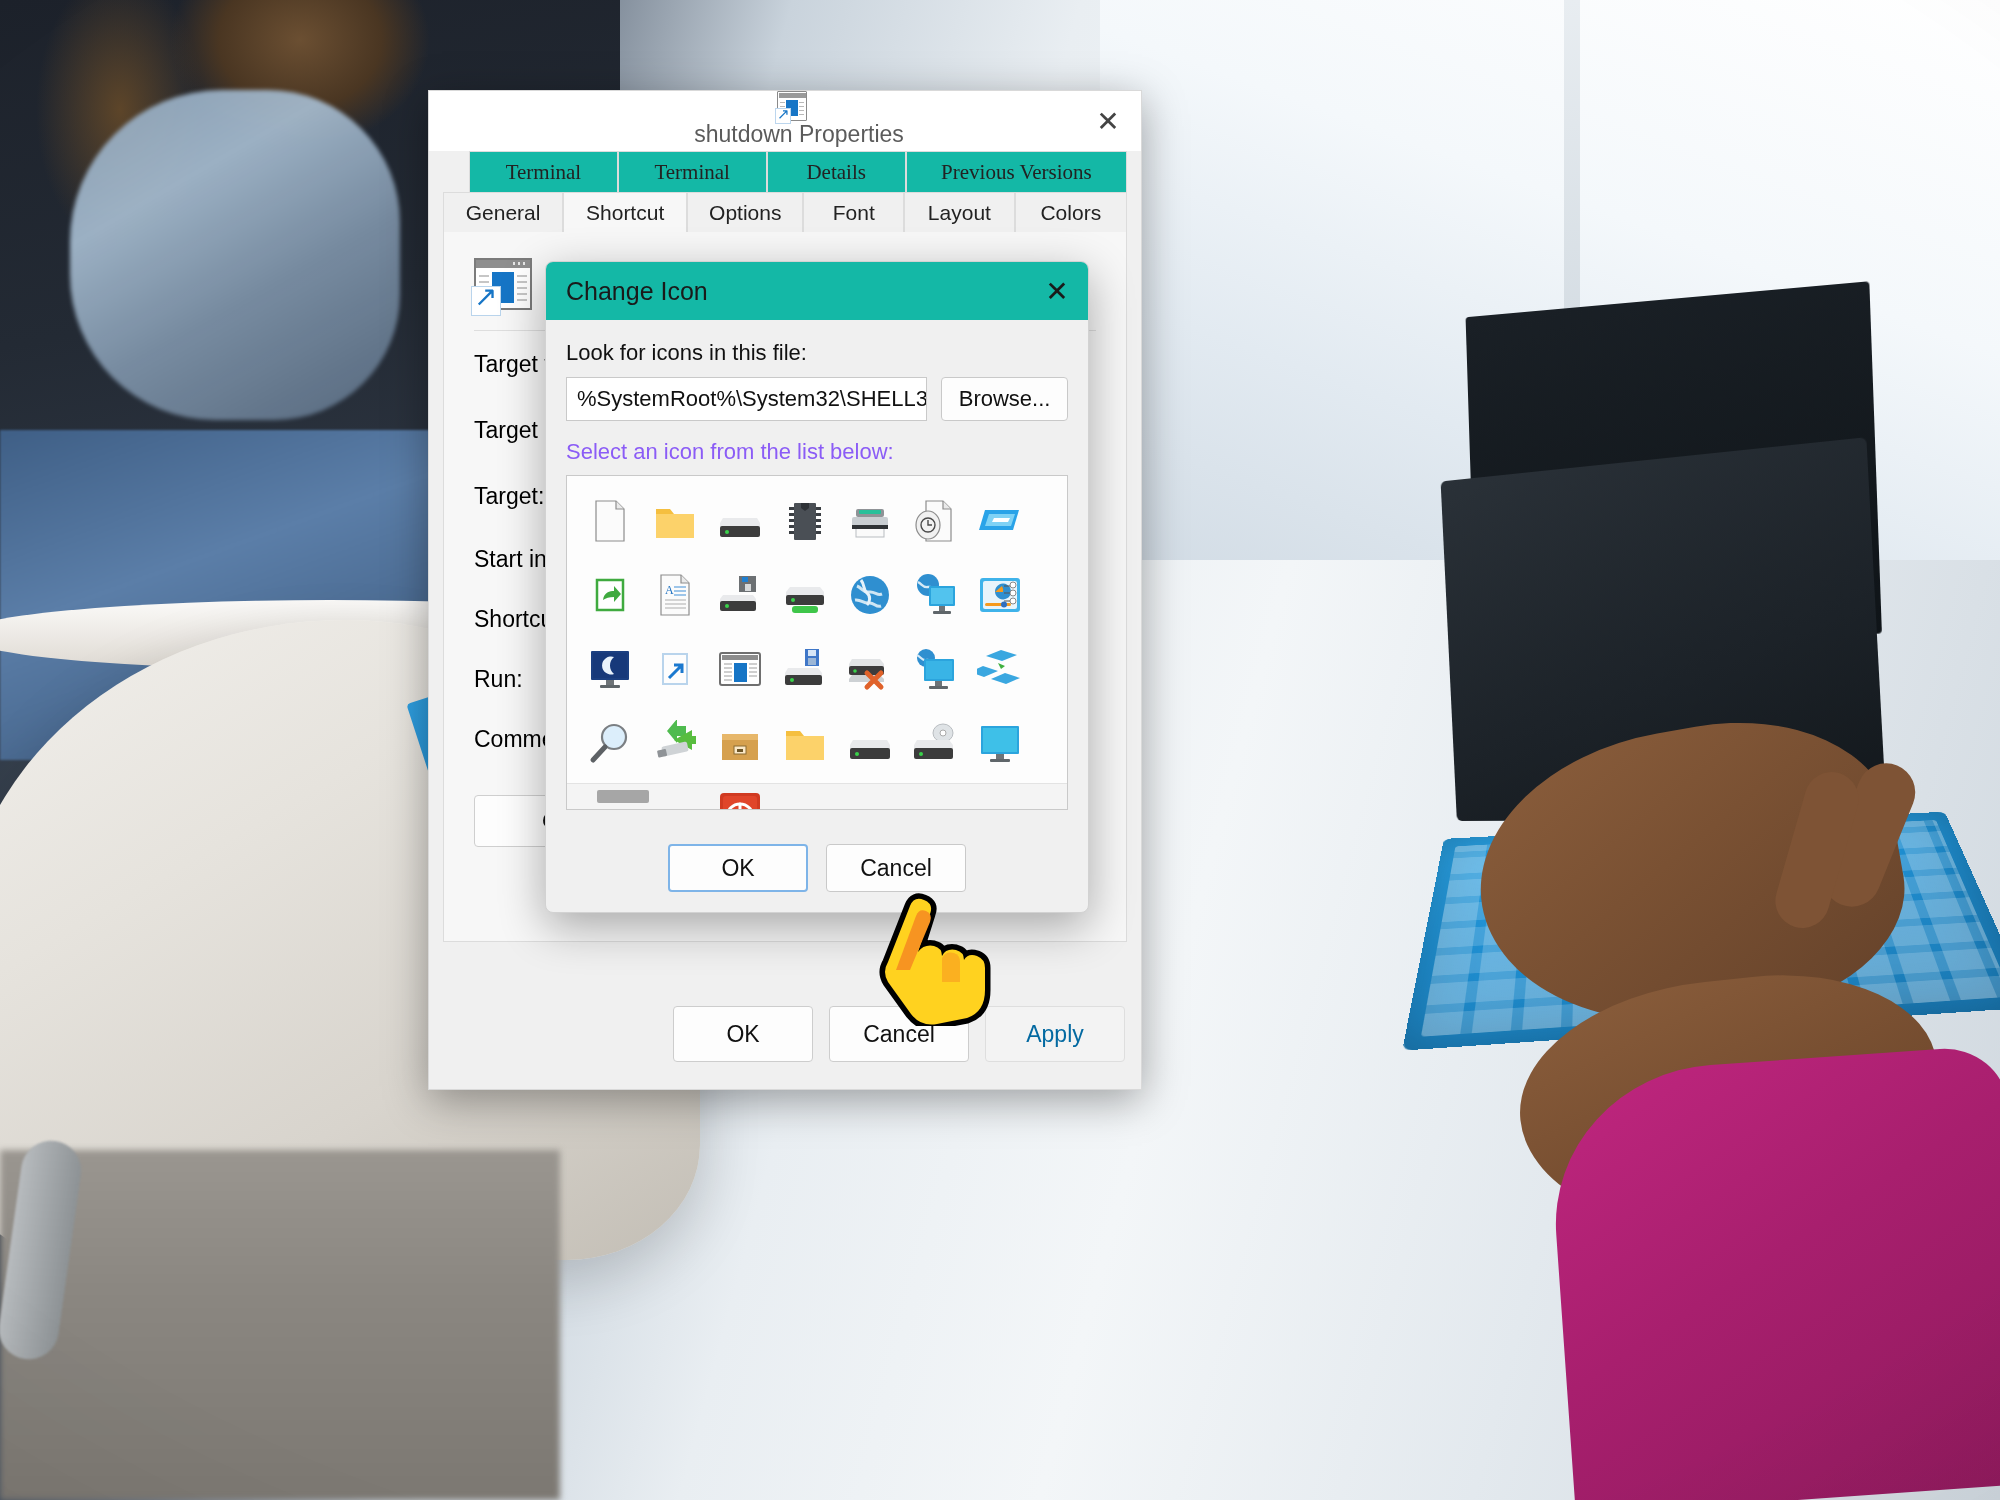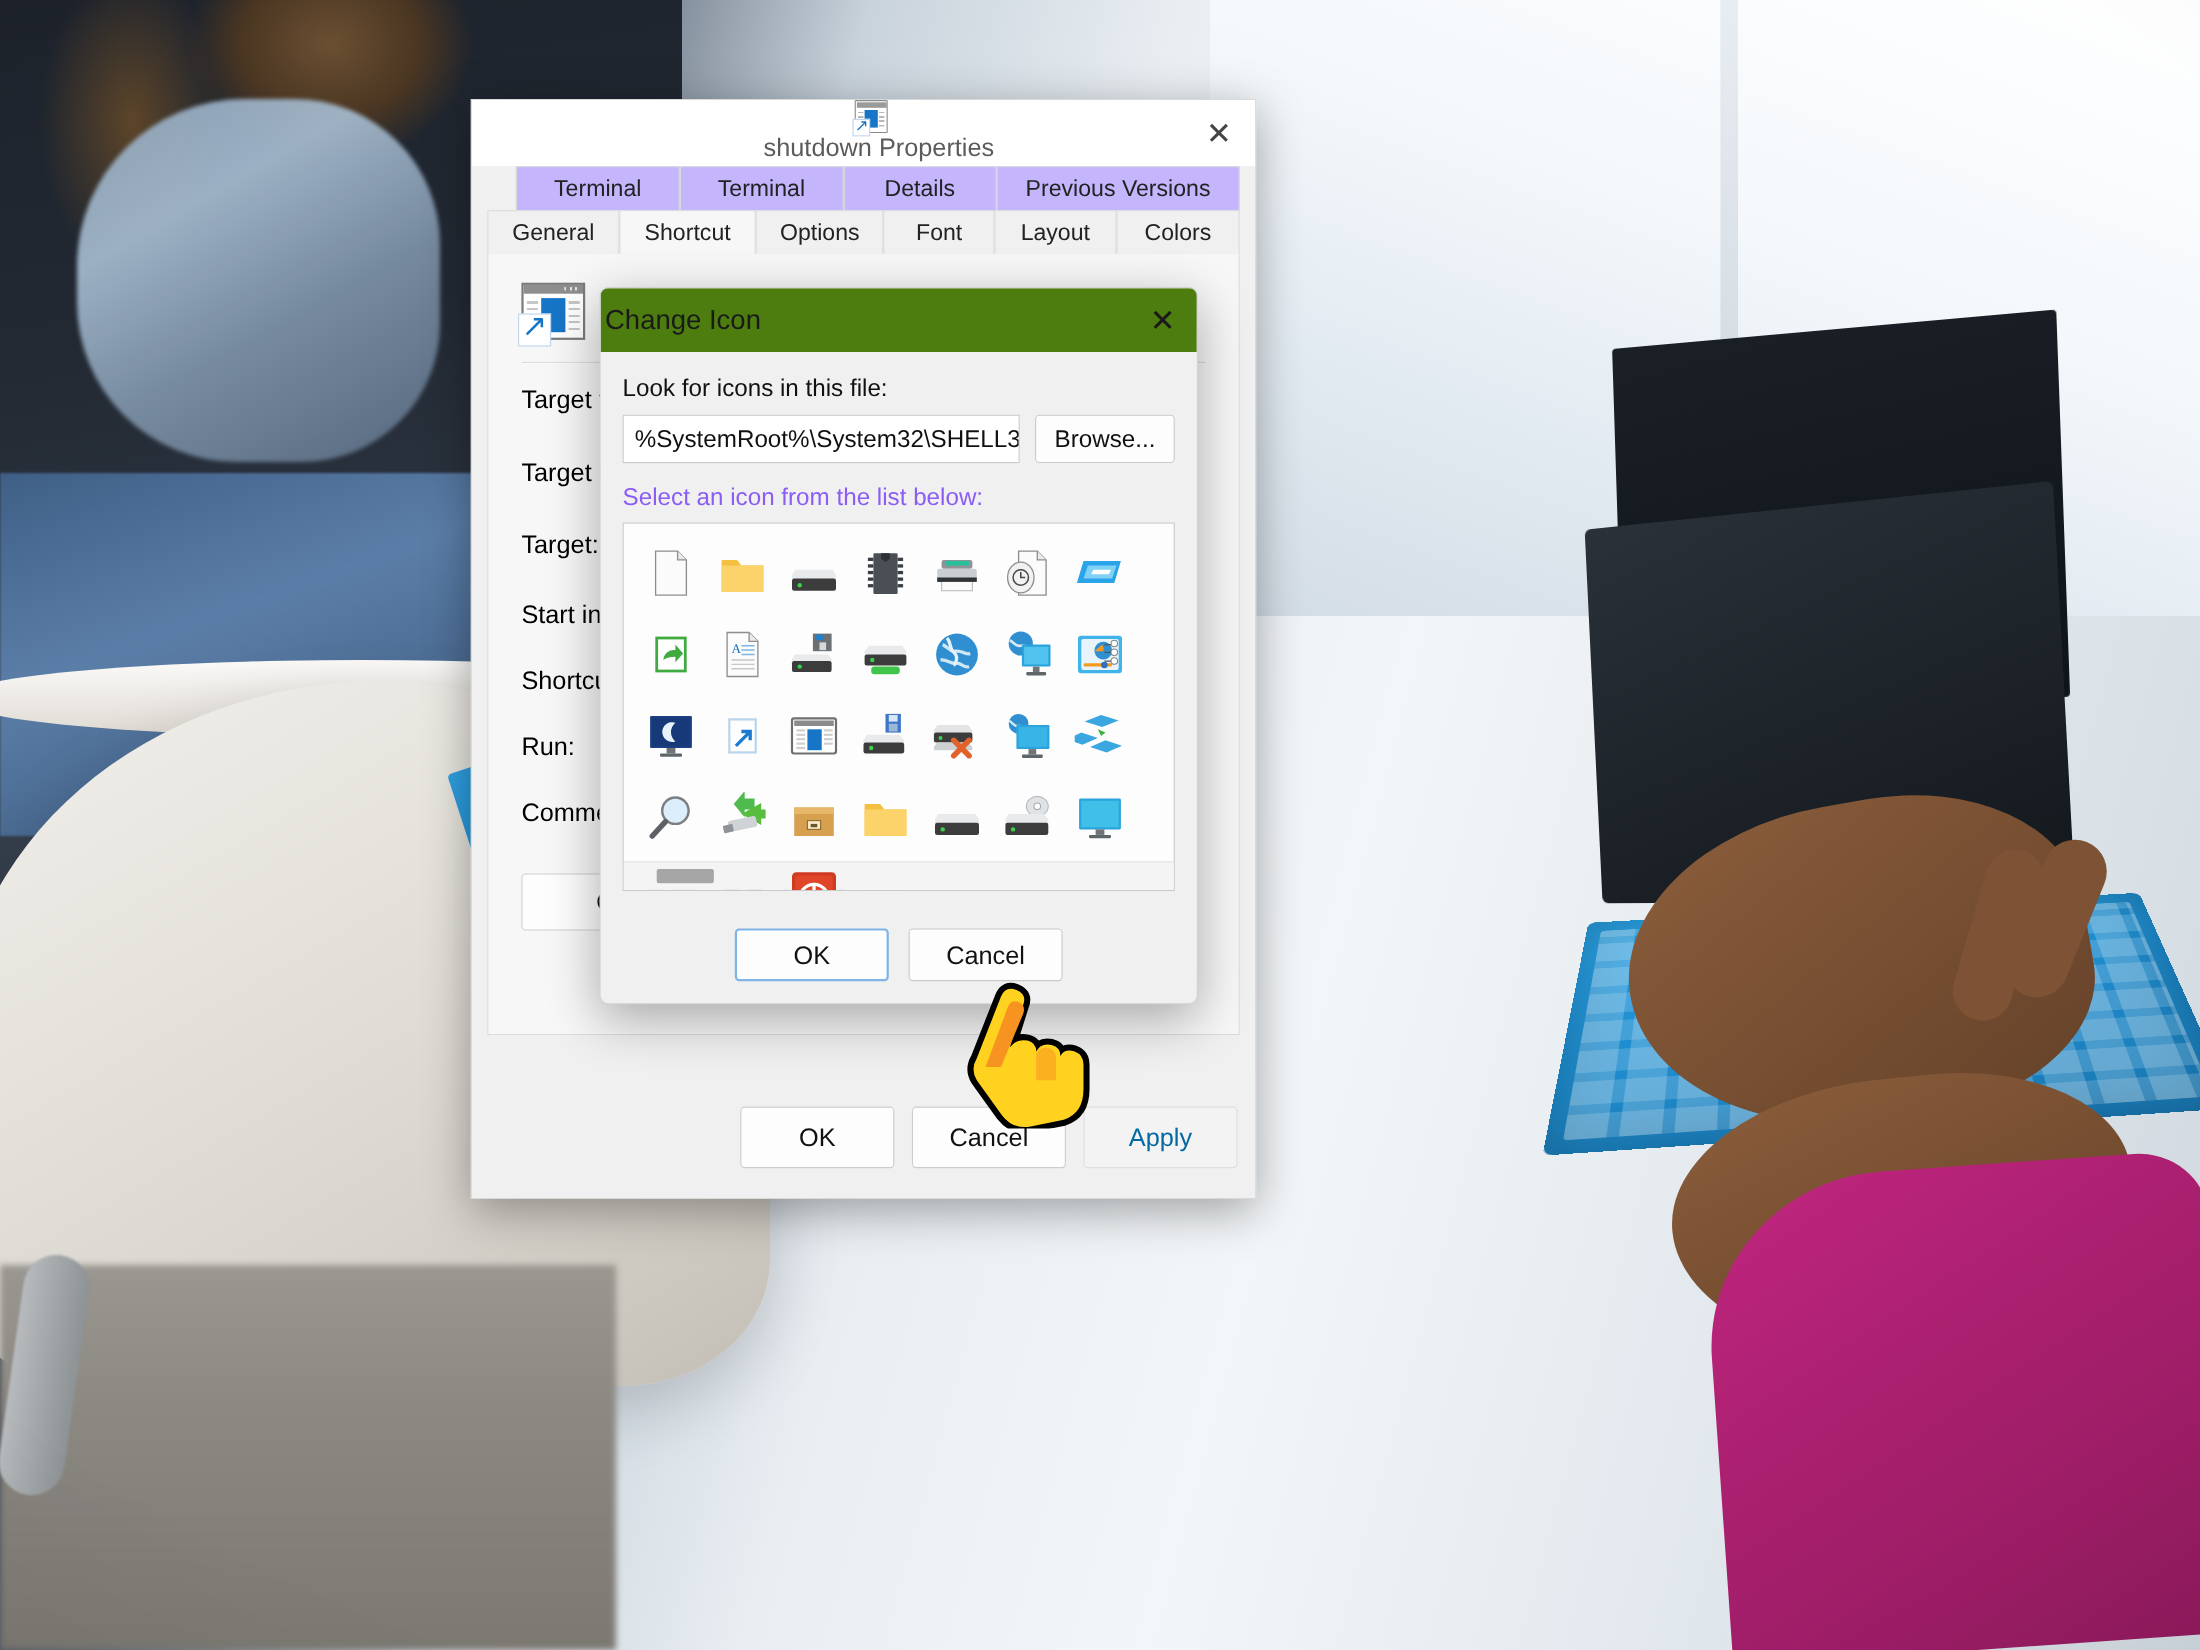--- a/index.html
+++ b/index.html
@@ -160,21 +160,21 @@
   }
 
   .tabstrip { padding:0 14px; background:#f0f0f0; }
   .tabrow { display:flex; }
   .tabrow.r1 { padding-left:26px; }
   .tab {
     border:1px solid #dcdcdc; border-bottom:none; background:#f0f0f0;
     font-size:21px; color:#222; text-align:center;
     padding:8px 0 7px; position:relative; top:0;
   }
-  .tabrow.r1 .tab { background:#c4b5fd; }
+  .tabrow.r1 .tab { background:#14b8a6;font-family:Liberation Serif, serif; }
   .tab.sel { background:#f7f7f7; border-color:#dcdcdc; font-weight:400; }
   .tab.sel.active { background:#f7f7f7; }
 
   .content-area { background:#f7f7f7; border:1px solid #dcdcdc; border-top:none;
     margin:0 14px; height:710px; position:relative; padding:26px 30px; }
   .hdr-row { display:flex; align-items:center; gap:26px; }
   .big-icon { width:58px; height:52px; position:relative; }
   .bi-frame { position:absolute; inset:0; border:2px solid #7b7b7b; background:#fff; }
   .bi-top { position:absolute; left:2px; right:2px; top:2px; height:8px; background:#8e8e8e; }
   .bi-dots { position:absolute; right:5px; top:4px; width:14px; height:3px;
@@ -212,22 +212,22 @@
   .pf-btn.disabled { color:#0369a1; background:#f3f3f3; border-color:#dedede; }
 
   
   #changeicon {
     position:absolute; left:545px; top:261px; width:544px; height:652px;
     background:#f0f0f0; border:1px solid #d2d2d2; border-radius:8px;
     box-shadow:0 14px 46px rgba(0,0,0,.32);
     overflow:hidden;
   }
   .ci-title {
-    height:58px; background:#4d7c0f; display:flex; align-items:center;
-    padding-left:4px; position:relative;
+    height:58px; background:#14b8a6; display:flex; align-items:center;
+    padding-left:20px; position:relative;
   }
   .ci-title-text { font-size:25px; color:#1a1a1a; }
   .ci-close {
     position:absolute; right:0; top:0; width:62px; height:58px;
     display:flex; align-items:center; justify-content:center;
     font-size:28px; color:#1a1a1a; cursor:default;
   }
   .ci-body { padding:20px 20px 0; }
   .ci-label { font-size:22px; color:#111; margin-bottom:11px; }
   .ci-pathrow { display:flex; gap:14px; align-items:center; }

